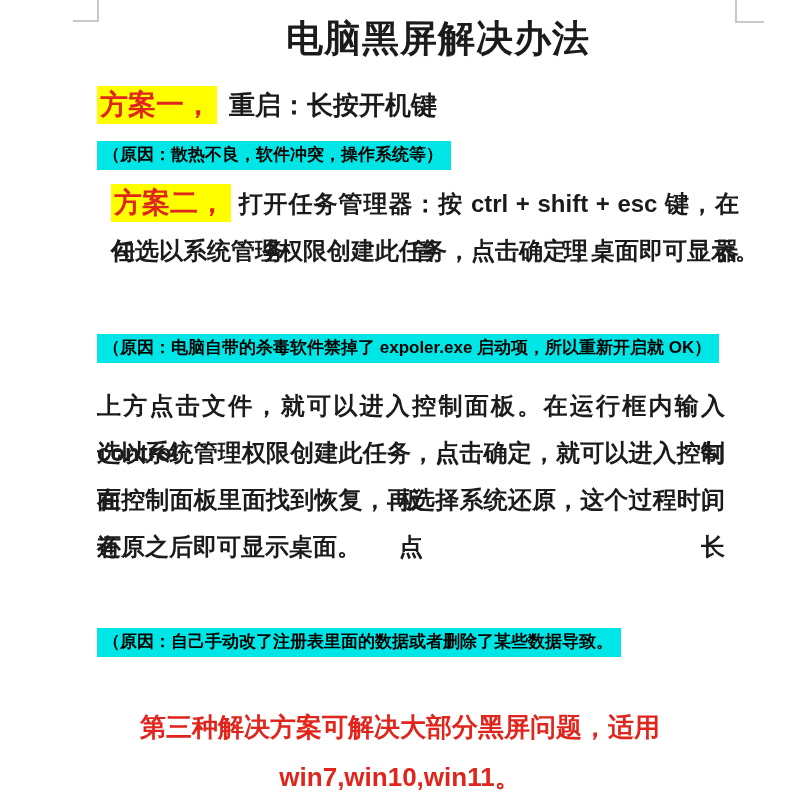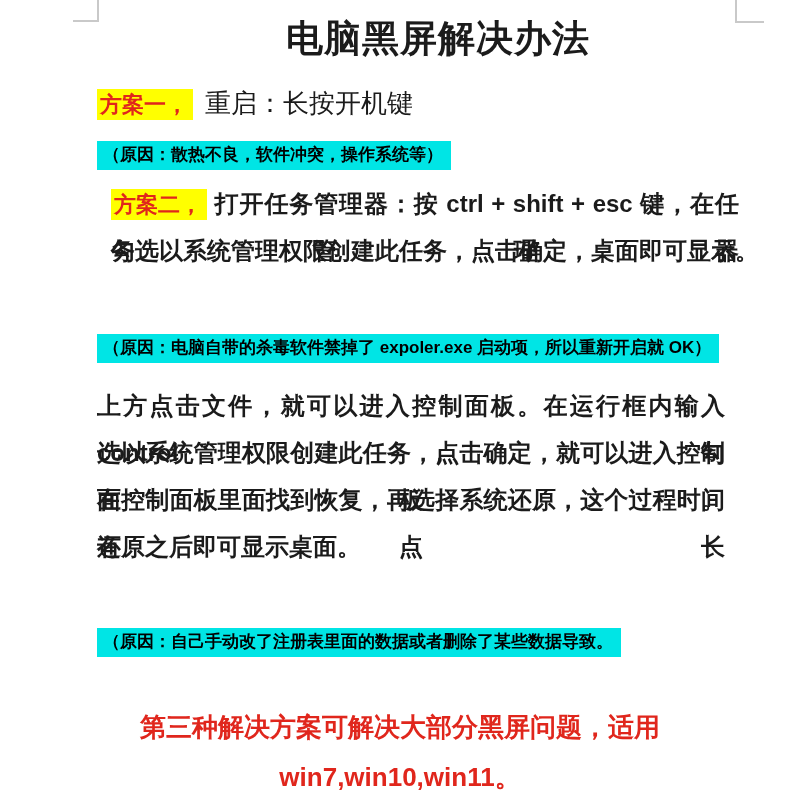--- a/index.html
+++ b/index.html
@@ -26,28 +26,28 @@
   .title{
     position:absolute;top:14px;left:0;width:100%;
     text-align:center;font-size:37px;font-weight:bold;
     letter-spacing:1px;margin:0;color:var(--text-black);padding-left:38px;
   }
 
   .content-block{position:absolute;left:97px;width:628px;}
 
   .scheme-label{
     display:inline-block;background:var(--highlight-yellow);
-    color:var(--accent-red);font-weight:bold;font-size:22px;
+    color:var(--accent-red);font-weight:bold;font-size:28px;
     padding:3px 5px 3px 3px;line-height:1.15;
   }
   .label-suffix{color:var(--accent-red);font-weight:bold;font-size:26px;}
 
   .s1-heading{top:86px;font-size:26px;font-weight:600;}
   .s1-heading .scheme-label{margin-right:12px;}
-  .heading-text{font-weight:400;color:var(--text-black);}
+  .heading-text{font-weight:700;color:var(--text-black);}
 
   .para{font-size:24px;font-weight:600;color:var(--text-black);}
   .para .line{height:47px;line-height:47px;white-space:nowrap;}
   .para .line.fill{text-align:justify;text-align-last:justify;white-space:normal;height:47px;overflow:visible;}
   .s2-para{top:180px;margin-left:14px;}
   .s3-para{top:382px;}
 
   .reason{
     display:inline-block;background:var(--highlight-cyan);
     color:#000;font-weight:bold;font-size:17px;

